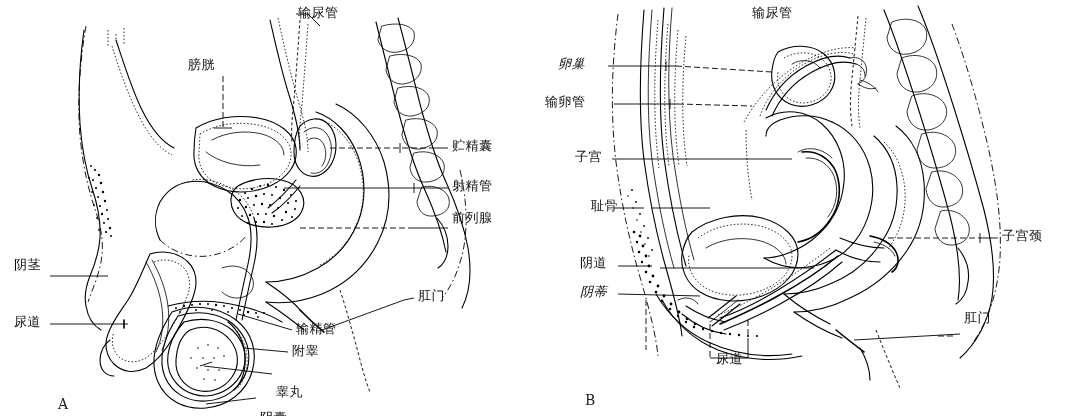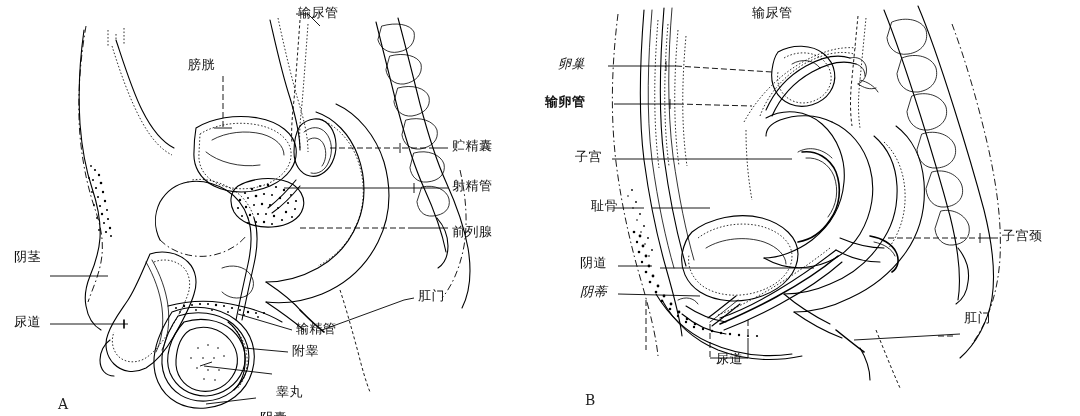--- a/index.html
+++ b/index.html
@@ -306,23 +306,23 @@
       <path class="lead" d="M204,366 L272,374"></path>
       <path class="lead" d="M200,366 L212,362"></path>
 
       <path class="lead" d="M206,404 L256,398"></path>
     </svg>
 
     <div class="lbl" style="left:298px; top:6px;">输尿管</div>
     <div class="lbl" style="left:188px; top:58px;">膀胱</div>
     <div class="lbl" style="left:452px; top:139px;text-align:center;">贮精囊</div>
     <div class="lbl" style="left:452px; top:179px;">射精管</div>
-    <div class="lbl" style="left:452px; top:225px;">前列腺</div>
+    <div class="lbl" style="left:452px; top:211px;">前列腺</div>
     <div class="lbl" style="left:418px; top:289px;">肛门</div>
-    <div class="lbl" style="left:14px;  top:250px;">阴茎</div>
+    <div class="lbl" style="left:14px;  top:258px;">阴茎</div>
     <div class="lbl" style="left:14px;  top:315px;">尿道</div>
     <div class="lbl" style="left:296px; top:322px;">输精管</div>
     <div class="lbl" style="left:292px; top:344px;">附睾</div>
     <div class="lbl" style="left:276px; top:367px;margin-top:18px;">睾丸</div>
     <div class="lbl" style="left:260px; top:391px;margin-top:20px;">阴囊</div>
     <div class="figlbl" style="left:58px; top:396px;">A</div>
   </div>
 
   <div class="panel" id="panel-female">
     <svg width="540" height="416" viewBox="0 0 540 416">
@@ -508,21 +508,21 @@
       <path class="leaddash" d="M398,336 L416,336"></path>
 
       <path class="leaddash" d="M170,324 L170,358"></path>
       <path class="lead" d="M170,358 L208,358"></path>
       <path class="lead" d="M208,358 L208,344"></path>
       <path class="leaddash" d="M208,344 L208,318"></path>
     </svg>
 
     <div class="lbl" style="left:212px; top:6px;">输尿管</div>
     <div class="lbl" style="left:18px;  top:57px;font-style:italic;">卵巢</div>
-    <div class="lbl" style="left:5px;   top:95px;font-weight:bold;">输卵管</div>
+    <div class="lbl" style="left:5px;   top:95px;">输卵管</div>
     <div class="lbl" style="left:35px;  top:150px;">子宫</div>
     <div class="lbl" style="left:51px;  top:199px;">耻骨</div>
     <div class="lbl" style="left:40px;  top:257px;font-family:Liberation Mono, monospace;">阴道</div>
     <div class="lbl" style="left:40px;  top:285px;font-style:italic;">阴蒂</div>
     <div class="lbl" style="left:462px; top:229px;">子宫颈</div>
     <div class="lbl" style="left:424px; top:311px;">肛门</div>
     <div class="lbl" style="left:176px; top:352px;">尿道</div>
     <div class="figlbl" style="left:45px; top:392px;">B</div>
   </div>
 

